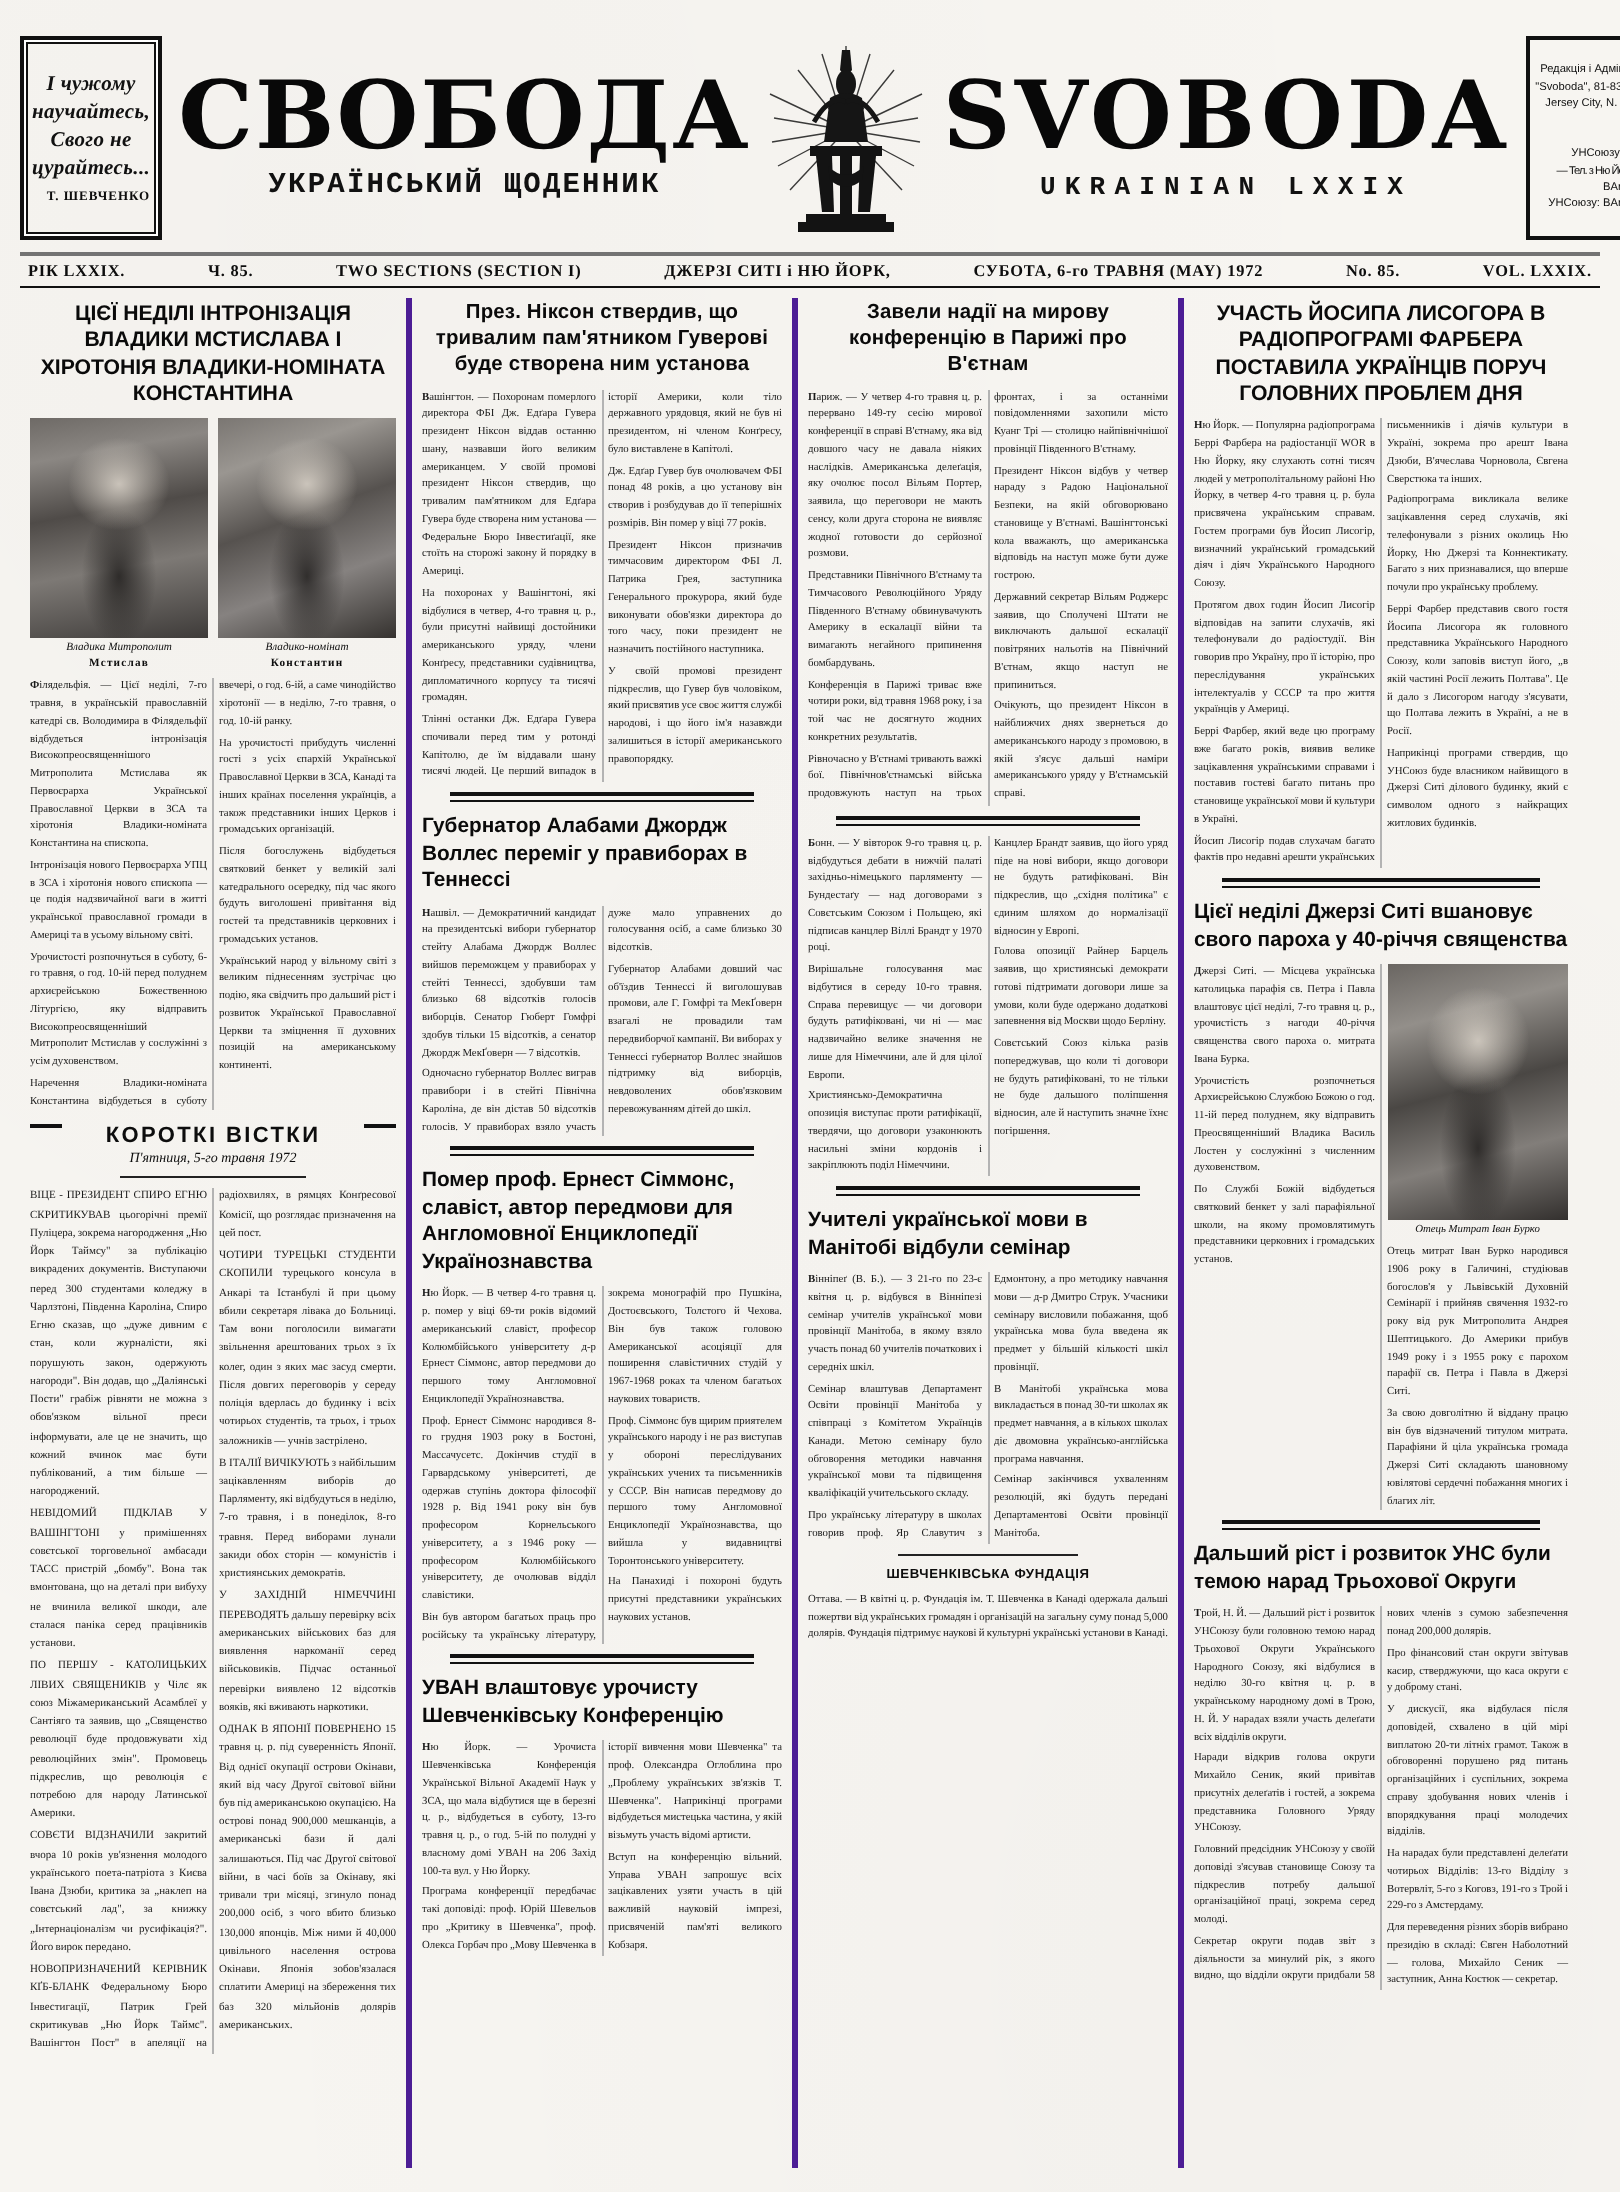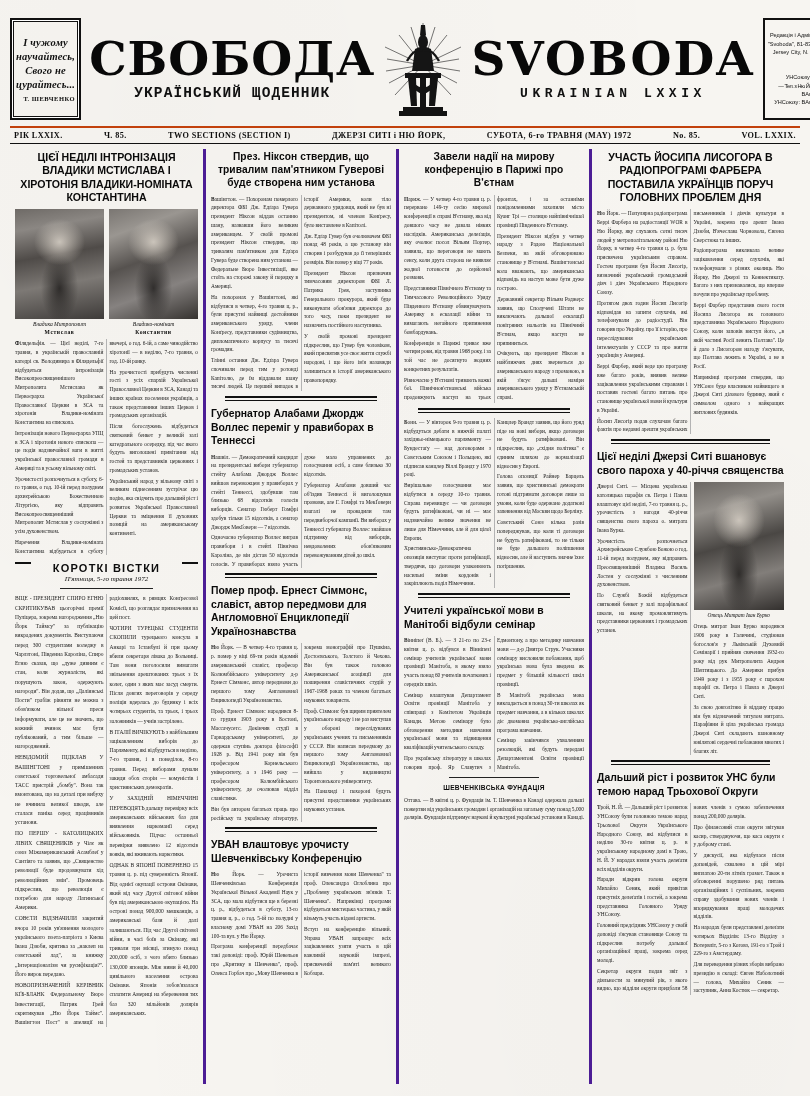--- a/index.html
+++ b/index.html
@@ -47,21 +47,21 @@
     width:108px;border:2px solid #111;padding:4px 3px;
     font-family:"Liberation Sans", sans-serif;font-size:5.6px;line-height:1.5;
     display:flex;flex-direction:column;justify-content:center;color:#111;
   }
   .infobox .ln{text-align:center;white-space:nowrap;}
   .infobox .rt{text-align:right;}
   .infobox .sep{text-align:center;letter-spacing:-.5px;}
 
   
   .folio{
-    border-top:2px solid #c2410c;border-bottom:1px solid #111;
+    border-top:2px solid #737373;border-bottom:1px solid #111;
     margin-top:6px;padding:3px 4px 3px 4px;
     display:flex;align-items:flex-end;justify-content:space-between;
     font-family:"Liberation Serif", serif;font-size:8.2px;font-weight:bold;letter-spacing:.4px;
   }
   .folio span{white-space:nowrap;}
   .folio .sm{font-weight:bold;}
 
   
   .cols{display:flex;margin-top:5px;height:935px;}
   .col{width:193px;padding:0 5px;box-sizing:border-box;position:relative;}

